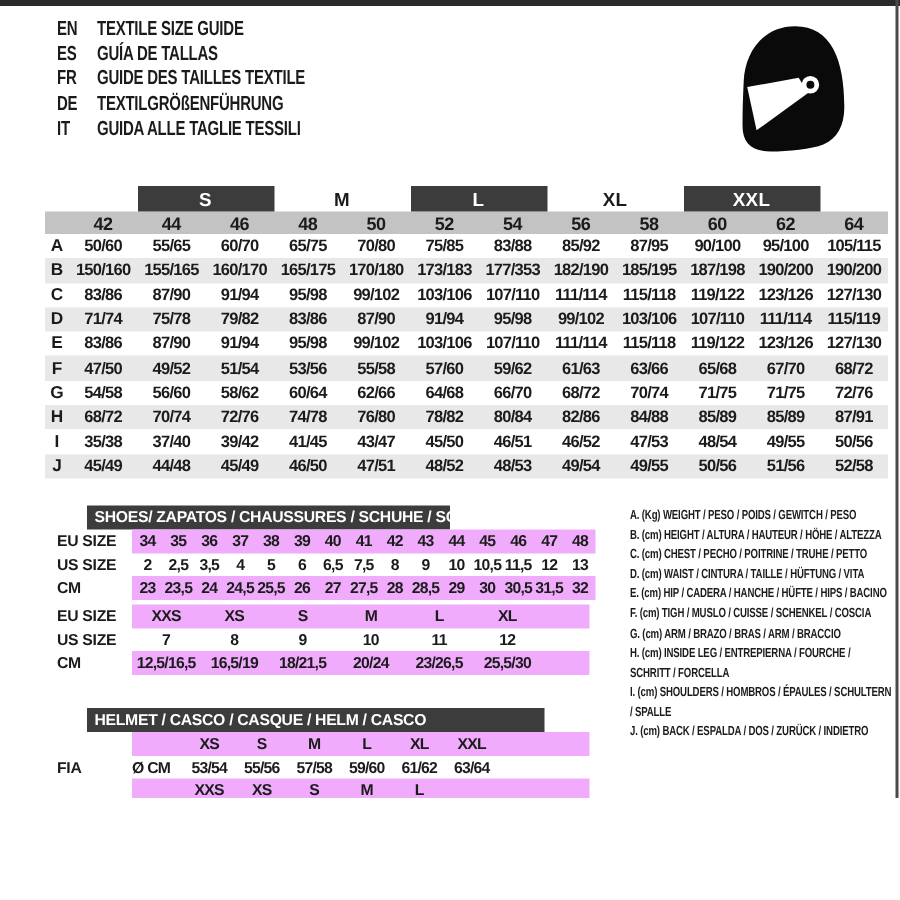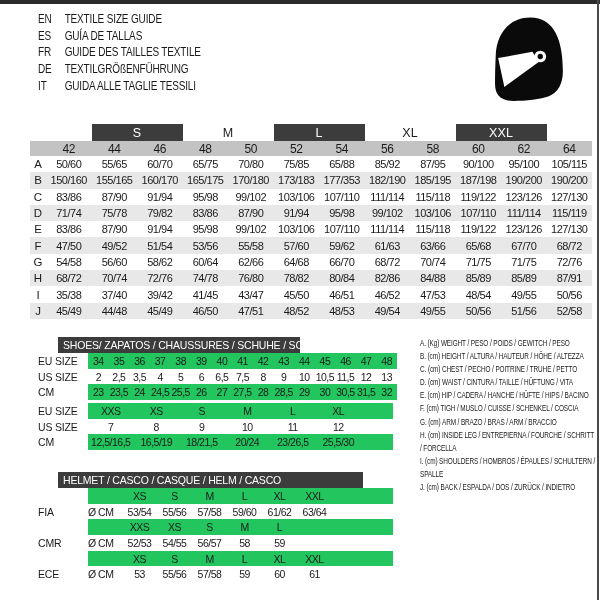--- a/index.html
+++ b/index.html
@@ -1,19 +1,19 @@
 <!DOCTYPE html>
 <html><head>
 <meta charset="utf-8">
 <style>
   html,body{margin:0;padding:0;background:#fff;}
   *{box-sizing:border-box;}
   #page{
-    position:relative;width:600px;height:600px;background:#ffffff;overflow:hidden;
-    font-family:"Liberation Sans",sans-serif;font-weight:normal;color:#1b1b1b;
+    position:relative;width:600px;height:532px;background:#ffffff;overflow:hidden;
+    font-family:"Liberation Sans",sans-serif;font-weight:bold;color:#1b1b1b;
   }
   #top-border{position:absolute;left:0;top:0;width:600px;height:4px;background:#2b2b2b;}
   #right-border{position:absolute;top:0;right:1px;width:2px;height:600px;background:#4a4a4a;}
 
   
   #lang-block{position:absolute;left:38px;top:10px;transform:scaleX(0.74);transform-origin:0 0;white-space:nowrap;}
   .lang-line{display:flex;height:16.8px;align-items:center;font-size:13.5px;letter-spacing:-0.2px;}
   .lang-code{width:36px;}
 
   
@@ -37,21 +37,21 @@
   .sec-bar{margin-left:28px;height:16px;background:#3c3c3c;color:#fff;display:flex;align-items:center;
            padding-left:5px;font-size:10.5px;letter-spacing:-0.2px;white-space:nowrap;}
   #shoes-section{top:337px;}
   #gloves-section{top:403px;}
   #helmet-section{top:472px;}
   #shoes-section .sec-bar{width:242px;}
   #gloves-section .sec-bar,#helmet-section .sec-bar{width:305px;}
   .b-row{display:flex;height:15.7px;align-items:stretch;}
   .b-label{width:58px;display:flex;align-items:center;padding-left:8px;font-size:10.5px;letter-spacing:-0.2px;}
   .b-strip{display:grid;}
-  .b-strip.shaded{background:#22c55e;}
+  .b-strip.shaded{background:#f0abfc;}
   .shoes-grid{width:309px;grid-template-columns:repeat(15,1fr);}
   .gloves-grid{width:305px;grid-template-columns:repeat(6,45.5px) 1fr;}
   .helmet-grid{width:305px;grid-template-columns:34px repeat(6,35px) 1fr;}
   .b-cell{display:flex;align-items:center;justify-content:center;font-size:10.5px;letter-spacing:-0.5px;white-space:nowrap;}
   .b-cell.unit{justify-content:flex-start;}
 
   
   #legend{position:absolute;left:420px;top:337px;width:240px;transform:scaleX(0.73);transform-origin:0 0;
           font-size:8.8px;line-height:13.1px;letter-spacing:-0.15px;}
 </style>
@@ -119,21 +119,21 @@
       </div>
     <div id="measure-rows">
         <div class="m-grid m-row">
           <div class="m-letter">A</div>
           <div class="m-cell">50/60</div>
           <div class="m-cell">55/65</div>
           <div class="m-cell">60/70</div>
           <div class="m-cell">65/75</div>
           <div class="m-cell">70/80</div>
           <div class="m-cell">75/85</div>
-          <div class="m-cell">65/88</div>
+          <div class="m-cell">83/88</div>
           <div class="m-cell">85/92</div>
           <div class="m-cell">87/95</div>
           <div class="m-cell">90/100</div>
           <div class="m-cell">95/100</div>
           <div class="m-cell">105/115</div>
         </div>
         <div class="m-grid m-row shaded">
           <div class="m-letter">B</div>
           <div class="m-cell">150/160</div>
           <div class="m-cell">155/165</div>

